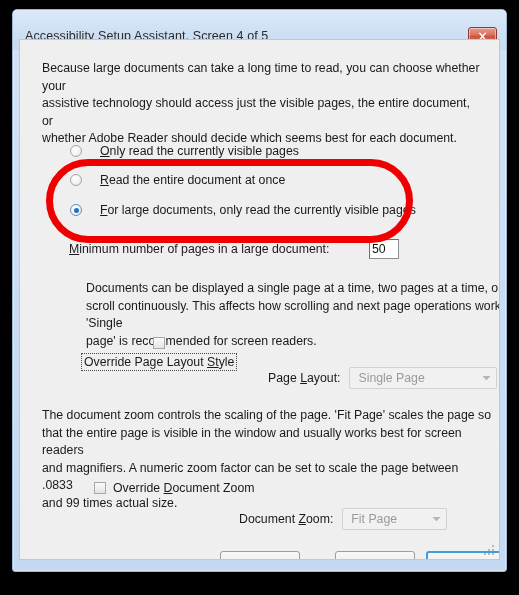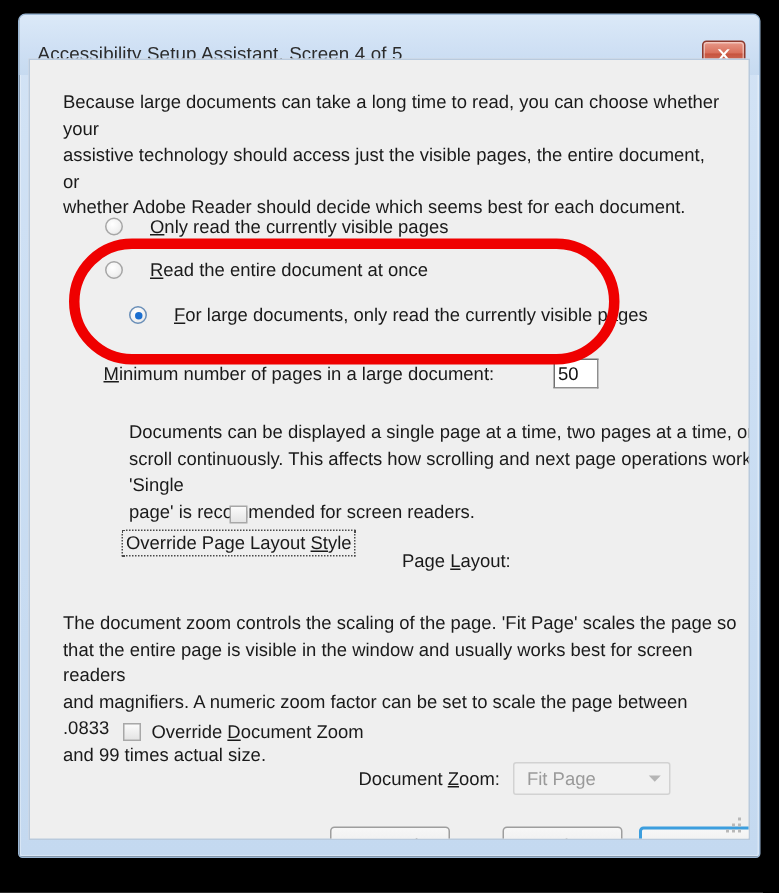--- a/index.html
+++ b/index.html
@@ -289,49 +289,57 @@
         <div class="radio-row" style="left:50px; top:104px;">
           <span class="radio"></span>
           <span class="radio-label"><span class="acc">O</span>nly read the currently visible pages</span>
         </div>
 
         <div class="radio-row" style="left:50px; top:133px;">
           <span class="radio"></span>
           <span class="radio-label"><span class="acc">R</span>ead the entire document at once</span>
         </div>
 
-        <div class="radio-row" style="left:66px; top:163px;">
+        <div class="radio-row" style="left:50px; top:163px;">
           <span class="radio checked"></span>
           <span class="radio-label"><span class="acc">F</span>or large documents, only read the currently visible pages</span>
         </div>
 
         <div class="field-row" style="left:49px; top:199px; width:330px; justify-content:space-between;">
           <span class="field-label"><span class="acc">M</span>inimum number of pages in a large document:</span>
           <input class="text-input" type="text" value="50" style="">
         </div>
 
         <div class="para" style="left:22px; top:240px; width:448px;margin-left:44px;">Documents can be displayed a single page at a time, two pages at a time, or can
 scroll continuously. This affects how scrolling and next page operations work. 'Single
 page' is recommended for screen readers.</div>
 
         <div class="check-row" style="left:62px; top:297px;flex-direction:column;">
           <span class="checkbox"></span>
           <span class="check-label focus">Override Page Layout <span class="acc">St</span>yle</span>
         </div>
 
         <div class="combo-row" style="left:248px; top:327px;">
           <span class="combo-label">Page <span class="acc">L</span>ayout:</span>
+          <div class="combo" style="width:148px;">
+            <span class="combo-value">Single Page</span>
+            <span class="combo-arrow">
+              <svg width="9" height="6" viewBox="0 0 9 6" aria-hidden="true">
+                <path d="M0.5 1 L8.5 1 L4.5 5.2 Z" fill="#b5b5b5"></path>
+              </svg>
+            </span>
+          </div>
         </div>
 
         <div class="para" style="left:22px; top:367px; width:450px;">The document zoom controls the scaling of the page. 'Fit Page' scales the page so
 that the entire page is visible in the window and usually works best for screen readers
 and magnifiers. A numeric zoom factor can be set to scale the page between .0833
 and 99 times actual size.</div>
 
-        <div class="check-row" style="left:62px; top:440px;">
+        <div class="check-row" style="left:74px; top:440px;">
           <span class="checkbox"></span>
           <span class="check-label">Override <span class="acc">D</span>ocument Zoom</span>
         </div>
 
         <div class="combo-row" style="left:219px; top:468px;">
           <span class="combo-label">Document <span class="acc">Z</span>oom:</span>
           <div class="combo" style="width:105px;">
             <span class="combo-value">Fit Page</span>
             <span class="combo-arrow">
               <svg width="9" height="6" viewBox="0 0 9 6" aria-hidden="true">

